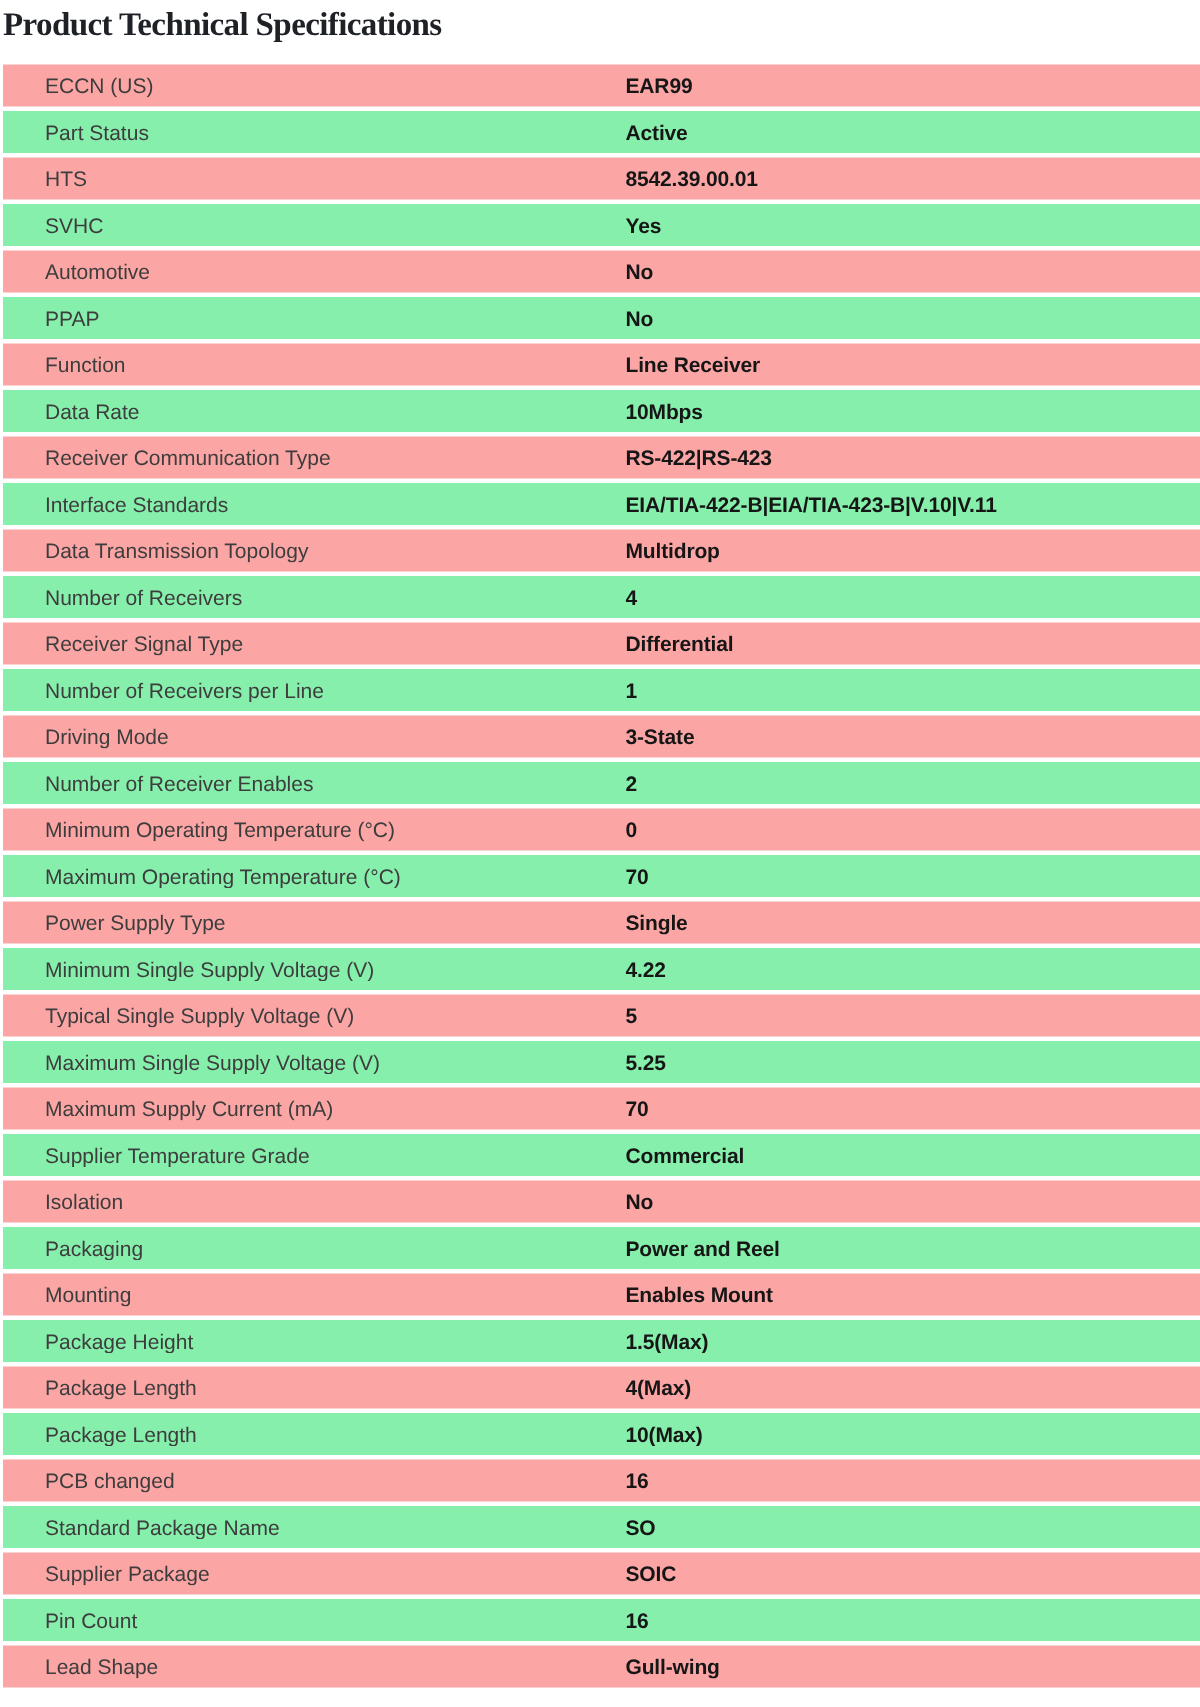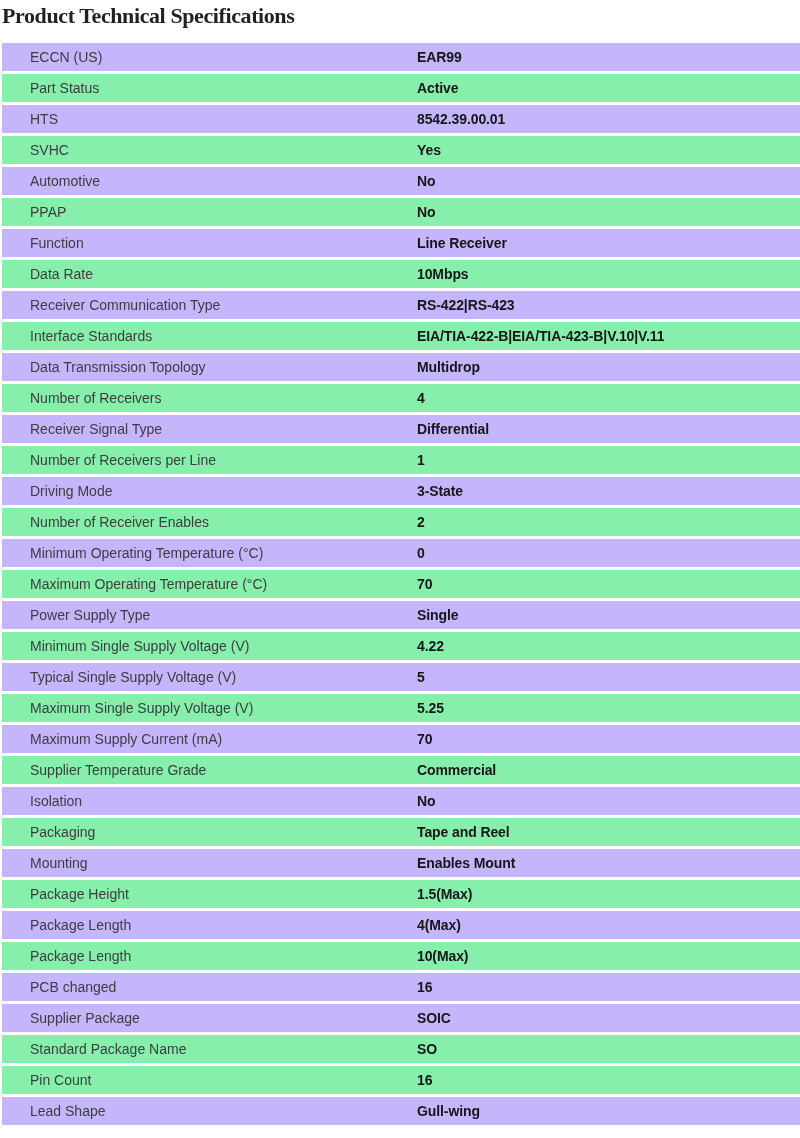--- a/index.html
+++ b/index.html
@@ -28,21 +28,21 @@
   }
   .spec-row {
     display: flex;
     align-items: center;
     height: 28px;
     margin: 0 0 3px 2px;
     padding-left: 28px;
     background: #86efac;
   }
   .spec-row.shaded {
-    background: #c4b5fd;
+    background: #fca5a5;
   }
   .spec-label {
     flex: none;
     width: 387px;
     font-size: 14px;
     font-weight: 400;
     color: #3d3d3d;
     white-space: nowrap;
     overflow: hidden;
   }
@@ -183,21 +183,21 @@
     <div class="spec-value">Commercial</div>
   </div>
 
   <div class="spec-row shaded">
     <div class="spec-label">Isolation</div>
     <div class="spec-value">No</div>
   </div>
 
   <div class="spec-row">
     <div class="spec-label">Packaging</div>
-    <div class="spec-value">Tape and Reel</div>
+    <div class="spec-value">Power and Reel</div>
   </div>
 
   <div class="spec-row shaded">
     <div class="spec-label">Mounting</div>
     <div class="spec-value">Enables Mount</div>
   </div>
 
   <div class="spec-row">
     <div class="spec-label">Package Height</div>
     <div class="spec-value">1.5(Max)</div>
@@ -211,31 +211,31 @@
   <div class="spec-row">
     <div class="spec-label">Package Length</div>
     <div class="spec-value">10(Max)</div>
   </div>
 
   <div class="spec-row shaded">
     <div class="spec-label">PCB changed</div>
     <div class="spec-value">16</div>
   </div>
 
+  <div class="spec-row">
+    <div class="spec-label">Standard Package Name</div>
+    <div class="spec-value">SO</div>
+  </div>
+
   <div class="spec-row shaded">
     <div class="spec-label">Supplier Package</div>
     <div class="spec-value">SOIC</div>
   </div>
 
   <div class="spec-row">
-    <div class="spec-label">Standard Package Name</div>
-    <div class="spec-value">SO</div>
-  </div>
-
-  <div class="spec-row">
     <div class="spec-label">Pin Count</div>
     <div class="spec-value">16</div>
   </div>
 
   <div class="spec-row shaded">
     <div class="spec-label">Lead Shape</div>
     <div class="spec-value">Gull-wing</div>
   </div>
 </div>
 </div>

